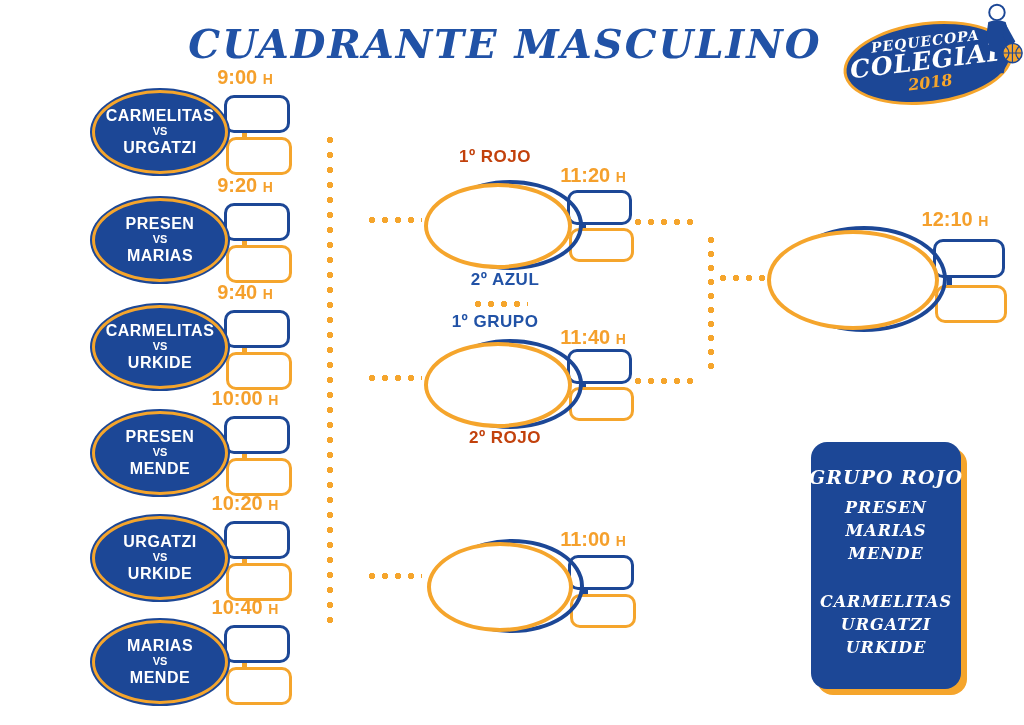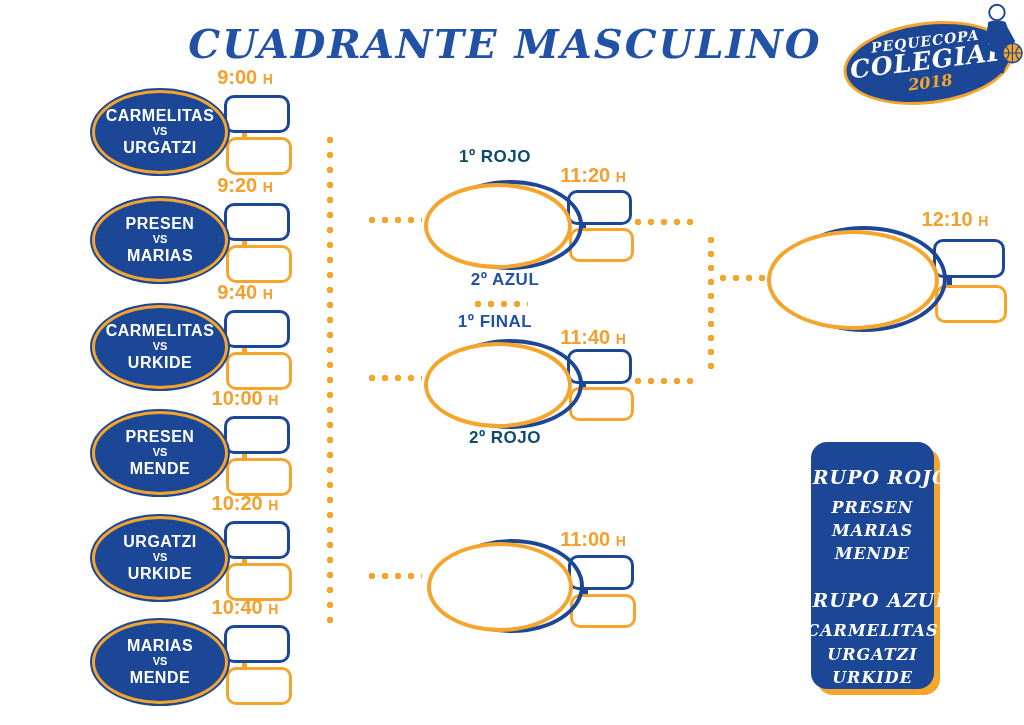--- a/index.html
+++ b/index.html
@@ -30,21 +30,21 @@
   .conn{width:5px;z-index:1;}
   .conn.orange{background:#F5A52C;}
   .conn.blue{background:#1C4796;}
 
   
   .ell-blue{border:4px solid #1C4796;border-radius:50%;background:transparent;box-sizing:border-box;z-index:2;}
   .ell-orange{border:4px solid #F5A52C;border-radius:50%;background:#fff;box-sizing:border-box;z-index:3;}
 
   
   .seed{font-weight:bold;font-size:17px;letter-spacing:.5px;text-align:center;white-space:nowrap;z-index:5;}
-  .seed.orange{color:#0c4a6e;}
+  .seed.orange{color:#c2410c;}
   .seed.blue{color:#2152A6;}
 
   
   .hdots{height:8px;background-image:radial-gradient(circle at 4px 4px,#F5A52C 3px,transparent 3.5px);
          background-size:13px 8px;background-repeat:repeat-x;z-index:1;}
   .vdots{width:8px;background-image:radial-gradient(circle at 4px 4px,#F5A52C 3px,transparent 3.5px);
          background-size:8px 14px;background-repeat:repeat-y;z-index:1;}
   .vdots.wide{background-size:8px 15px;}
 
   
@@ -184,21 +184,21 @@
   <div class="abs hdots" style="left:634px;top:218px;width:64px;"></div>
   <div class="abs conn blue" style="left:581px;top:206px;height:32px;z-index:1;"></div>
   <div class="abs sbox" style="left:567px;top:190px;width:65px;height:35px;z-index:2;"></div>
   <div class="abs sbox orange" style="left:569px;top:228px;width:65px;height:34px;z-index:2;"></div>
   <div class="abs ell-blue" style="left:437px;top:180px;width:146px;height:90px;"></div>
   <div class="abs ell-orange" style="left:424px;top:183px;width:148px;height:86px;"></div>
   <div class="abs seed blue" style="left:440px;top:270px;width:130px;">2º AZUL</div>
 
   <div class="abs hdots" style="left:474px;top:300px;width:54px;"></div>
 
-  <div class="abs seed blue" style="left:430px;top:312px;width:130px;">1º FINAL</div>
+  <div class="abs seed blue" style="left:430px;top:312px;width:130px;">1º GRUPO</div>
   <div class="abs time" style="left:548px;top:326px;width:90px;">
     <span>11:40</span> <span class="suf">H</span>
   </div>
   <div class="abs hdots" style="left:368px;top:374px;width:54px;"></div>
   <div class="abs hdots" style="left:634px;top:377px;width:64px;"></div>
   <div class="abs conn blue" style="left:581px;top:366px;height:32px;z-index:1;"></div>
   <div class="abs sbox" style="left:567px;top:349px;width:65px;height:35px;z-index:2;"></div>
   <div class="abs sbox orange" style="left:569px;top:387px;width:65px;height:34px;z-index:2;"></div>
   <div class="abs ell-blue" style="left:437px;top:339px;width:146px;height:90px;"></div>
   <div class="abs ell-orange" style="left:424px;top:342px;width:148px;height:86px;"></div>
@@ -218,25 +218,24 @@
     <span>12:10</span> <span class="suf">H</span>
   </div>
   <div class="abs vdots" style="left:707px;top:236px;height:134px;"></div>
   <div class="abs hdots" style="left:719px;top:274px;width:50px;"></div>
   <div class="abs conn blue" style="left:947px;top:262px;height:34px;z-index:1;"></div>
   <div class="abs sbox" style="left:933px;top:239px;width:72px;height:39px;z-index:2;"></div>
   <div class="abs sbox orange" style="left:935px;top:285px;width:72px;height:38px;z-index:2;"></div>
   <div class="abs ell-blue" style="left:781px;top:226px;width:166px;height:106px;"></div>
   <div class="abs ell-orange" style="left:767px;top:230px;width:172px;height:100px;"></div>
 
-  <div class="abs panel" style="left:811px;top:442px;width:123px;height:247px;">
+  <div class="abs panel" style="left:811px;top:442px;width:150px;height:247px;">
     <div class="gname">GRUPO ROJO</div>
     <div class="gteam">PRESEN</div>
     <div class="gteam">MARIAS</div>
     <div class="gteam">MENDE</div>
     <div class="gap"></div>
-    <div class="gname">GRUPO AZUL</div>
     <div class="gteam">CARMELITAS</div>
     <div class="gteam">URGATZI</div>
     <div class="gteam">URKIDE</div>
   </div>
 
 </div>
 
 </body></html>

